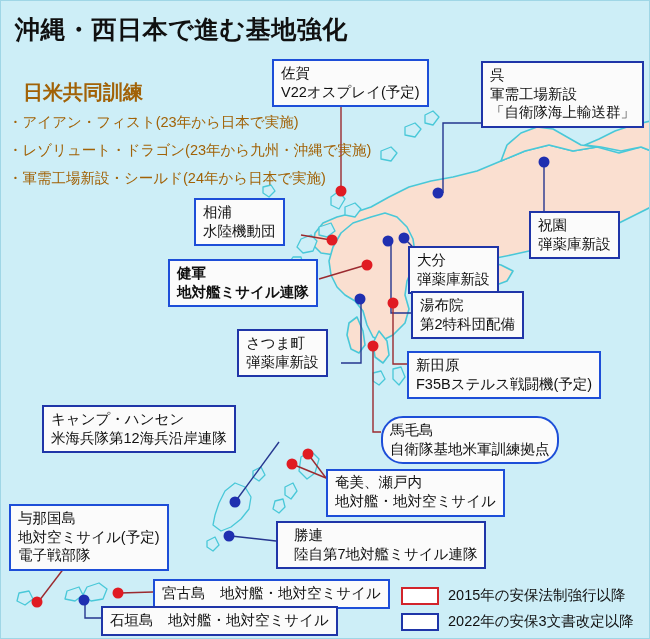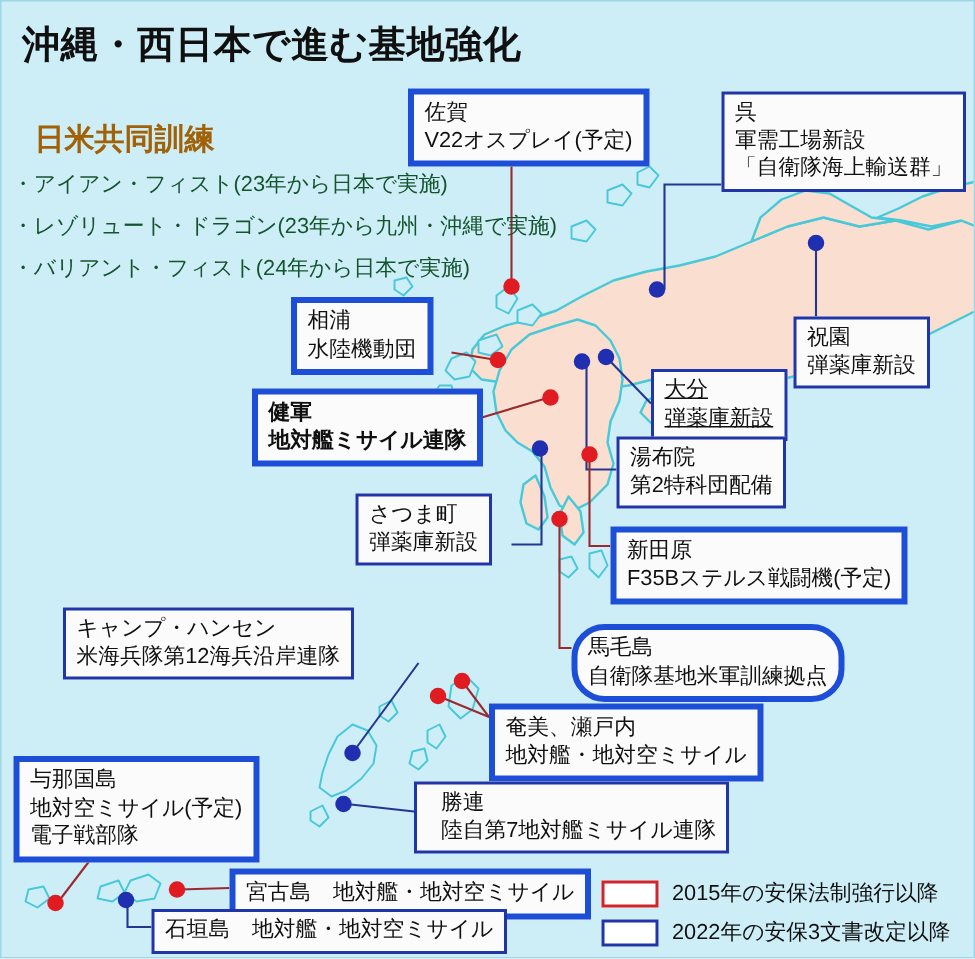--- a/index.html
+++ b/index.html
@@ -41,38 +41,38 @@
     left: 22px; top: 78px;
     font-size: 20px;
     font-weight: bold;
     color: #a16207;
     white-space: nowrap;
   }
   .train-item {
     position: absolute;
     left: 7px;
     font-size: 14.5px;
-    color: #14532d;
+    color: #a16207;
     white-space: nowrap;
   }
   .train-item.i0 { top: 112px; }
   .train-item.i1 { top: 140px; }
   .train-item.i2 { top: 168px; }
 
   
   .callout {
     position: absolute;
     background: #fbfbfb;
     padding: 3px 7px 4px 7px;
     font-size: 14.5px;
     line-height: 1.28;
     color: #101010;
     white-space: nowrap;
   }
-  .callout.red  { border: 4px solid #1d4ed8; }
+  .callout.red  { border: 2px solid #1d4ed8; }
   .callout.blue { border: 2px solid #1f35a8; }
   .callout .ln { display: block; }
 
   
   .dot {
     position: absolute;
     width: 11px; height: 11px;
     border-radius: 50%;
     transform: translate(-50%, -50%);
   }
@@ -211,21 +211,21 @@
     <path class="lead-r" d="M152,591 L119,592"></path>
 
     <path class="lead-b" d="M100,617 L84,617 L84,600"></path>
   </svg>
 
   <div class="title">沖縄・西日本で進む基地強化</div>
 
   <div class="train-head">日米共同訓練</div>
   <div class="train-item i0">・アイアン・フィスト(23年から日本で実施)</div>
   <div class="train-item i1">・レゾリュート・ドラゴン(23年から九州・沖縄で実施)</div>
-  <div class="train-item i2">・バリアント・フィスト(24年から日本で実施)</div>
+  <div class="train-item i2">・軍需工場新設・シールド(24年から日本で実施)</div>
 
   <div class="callout red" style="left:271px; top:58px;">
     <span class="ln">佐賀</span>
     <span class="ln">V22オスプレイ(予定)</span>
   </div>
 
   <div class="callout blue" style="left:480px; top:60px;">
     <span class="ln">呉</span>
     <span class="ln">軍需工場新設</span>
     <span class="ln">「自衛隊海上輸送群」</span>
@@ -234,21 +234,21 @@
   <div class="callout blue" style="left:528px; top:210px;">
     <span class="ln">祝園</span>
     <span class="ln">弾薬庫新設</span>
   </div>
 
   <div class="callout red" style="left:193px; top:197px;">
     <span class="ln">相浦</span>
     <span class="ln">水陸機動団</span>
   </div>
 
-  <div class="callout blue" style="left:433px; top:245px;text-decoration:underline;">
+  <div class="callout blue" style="left:407px; top:245px;">
     <span class="ln">大分</span>
     <span class="ln">弾薬庫新設</span>
   </div>
 
   <div class="callout red" style="left:167px; top:258px;font-weight:bold;">
     <span class="ln">健軍</span>
     <span class="ln">地対艦ミサイル連隊</span>
   </div>
 
   <div class="callout blue" style="left:410px; top:290px;">
@@ -269,21 +269,21 @@
   <div class="callout blue" style="left:41px; top:404px;">
     <span class="ln">キャンプ・ハンセン</span>
     <span class="ln">米海兵隊第12海兵沿岸連隊</span>
   </div>
 
   <div class="callout red" style="left:380px; top:415px;border-radius:22px;">
     <span class="ln">馬毛島</span>
     <span class="ln">自衛隊基地米軍訓練拠点</span>
   </div>
 
-  <div class="callout red" style="left:325px; top:468px;">
+  <div class="callout red" style="left:325px; top:468px;font-family:Liberation Mono, monospace;">
     <span class="ln">奄美、瀬戸内</span>
     <span class="ln">地対艦・地対空ミサイル</span>
   </div>
 
   <div class="callout blue" style="left:275px; top:520px;padding-left:16px;">
     <span class="ln">勝連</span>
     <span class="ln">陸自第7地対艦ミサイル連隊</span>
   </div>
 
   <div class="callout red" style="left:8px; top:503px;">

